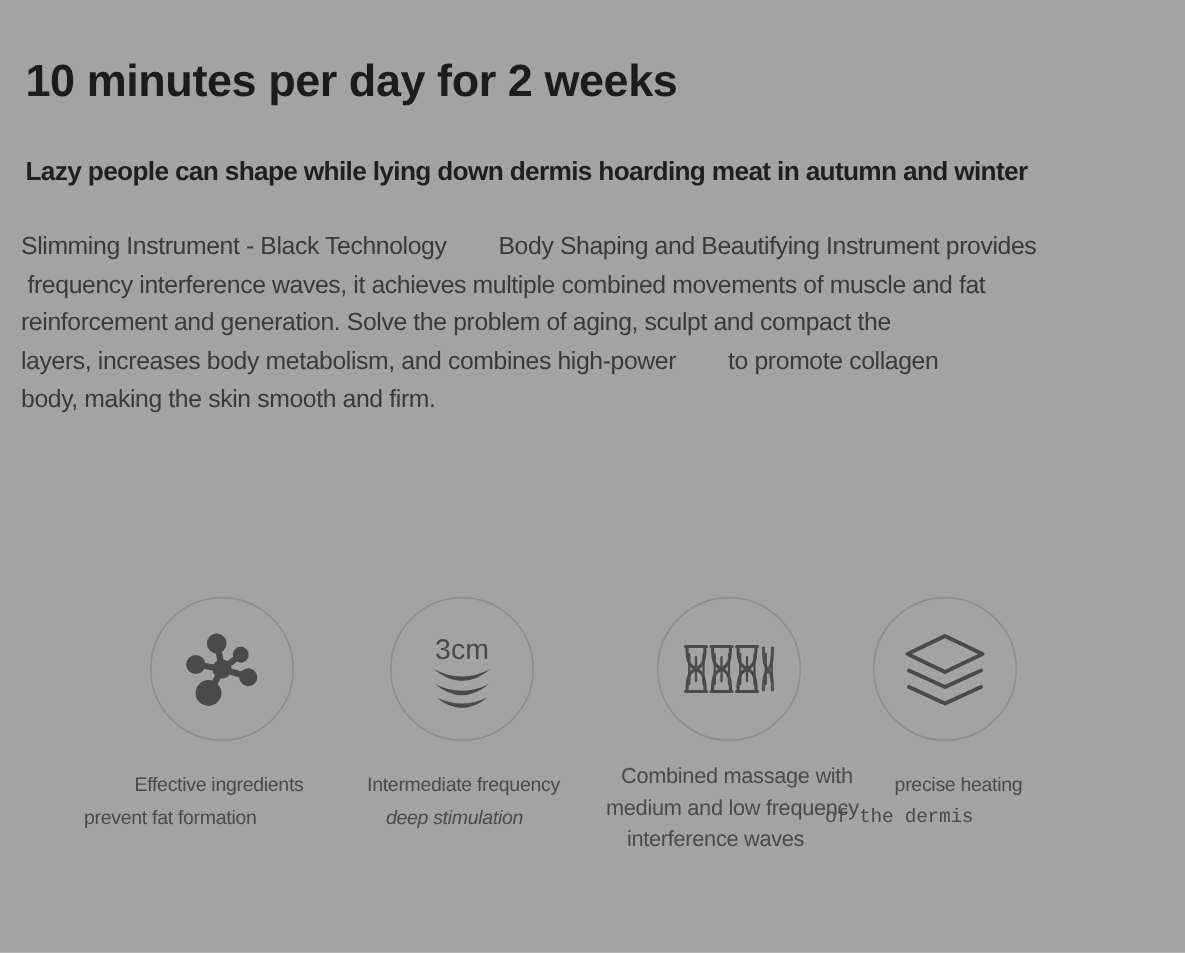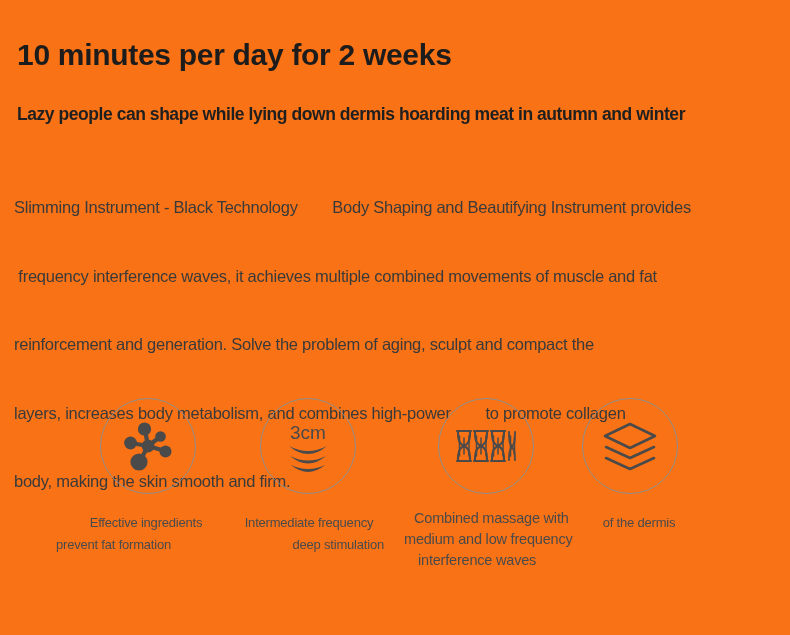--- a/index.html
+++ b/index.html
@@ -12,21 +12,21 @@
     background: #ececec;
     font-family: "Liberation Sans", sans-serif;
     overflow: hidden;
     position: relative;
   }
 
   .page {
     position: relative;
     width: 790px;
     height: 635px;
-    background: #f97316;
+    background: #a3a3a3;
   }
 
   
   .title {
     position: absolute;
     left: 17px;
     top: 38px;
     font-size: 30px;
     font-weight: bold;
     color: #1c1c1c;
@@ -52,21 +52,20 @@
     top: 152px;
     width: 770px;
     font-size: 16.5px;
     color: #3a3a3a;
     line-height: 25.5px;
     letter-spacing: -0.25px;
   }
   .body-copy .ln {
     display: block;
     white-space: pre;
-    margin-top: 43px;
   }
 
   
   .features {
     position: absolute;
     left: 0;
     top: 392px;
     width: 790px;
     height: 200px;
   }
@@ -104,21 +103,21 @@
   }
   .caption .cl { display: block; white-space: nowrap; }
 
   
   .feature-1 .caption { margin-left: -4px; }
   .feature-1 .cl:nth-child(1) { text-align: center; }
   .feature-1 .cl:nth-child(2) { text-align: left; }
 
   .feature-2 .caption { margin-left: 2px; }
   .feature-2 .cl:nth-child(1) { text-align: center; }
-  .feature-2 .cl:nth-child(2) { text-align: right; padding-right: 12px; }
+  .feature-2 .cl:nth-child(2) { padding-right: 12px; font-style: italic; }
 
   .feature-3 .caption {
     margin-top: 14px;
     font-size: 14.5px;
     line-height: 21px;
     margin-left: 6px;
   }
   .feature-3 .cl:nth-child(1) { text-align: left; padding-left: 10px; }
   .feature-3 .cl:nth-child(2) { text-align: left; }
   .feature-3 .cl:nth-child(3) { text-align: left; padding-left: 14px; }
@@ -244,18 +243,19 @@
           <svg width="58" height="52" viewBox="0 0 58 52">
             <g stroke="#4a4a4a" stroke-width="2.6" fill="none" stroke-linejoin="round" stroke-linecap="round">
               <path d="M29 4 L54 16 L29 28 L4 16 Z"></path>
               <path d="M5 27 L29 38 L53 27"></path>
               <path d="M5 38 L29 49 L53 38"></path>
             </g>
           </svg>
         </span>
       </div>
       <div class="caption">
+        <span class="cl">precise heating</span>
         <span class="cl">of the dermis</span>
       </div>
     </div>
 
   </div>
 </div>
 
 </body></html>

